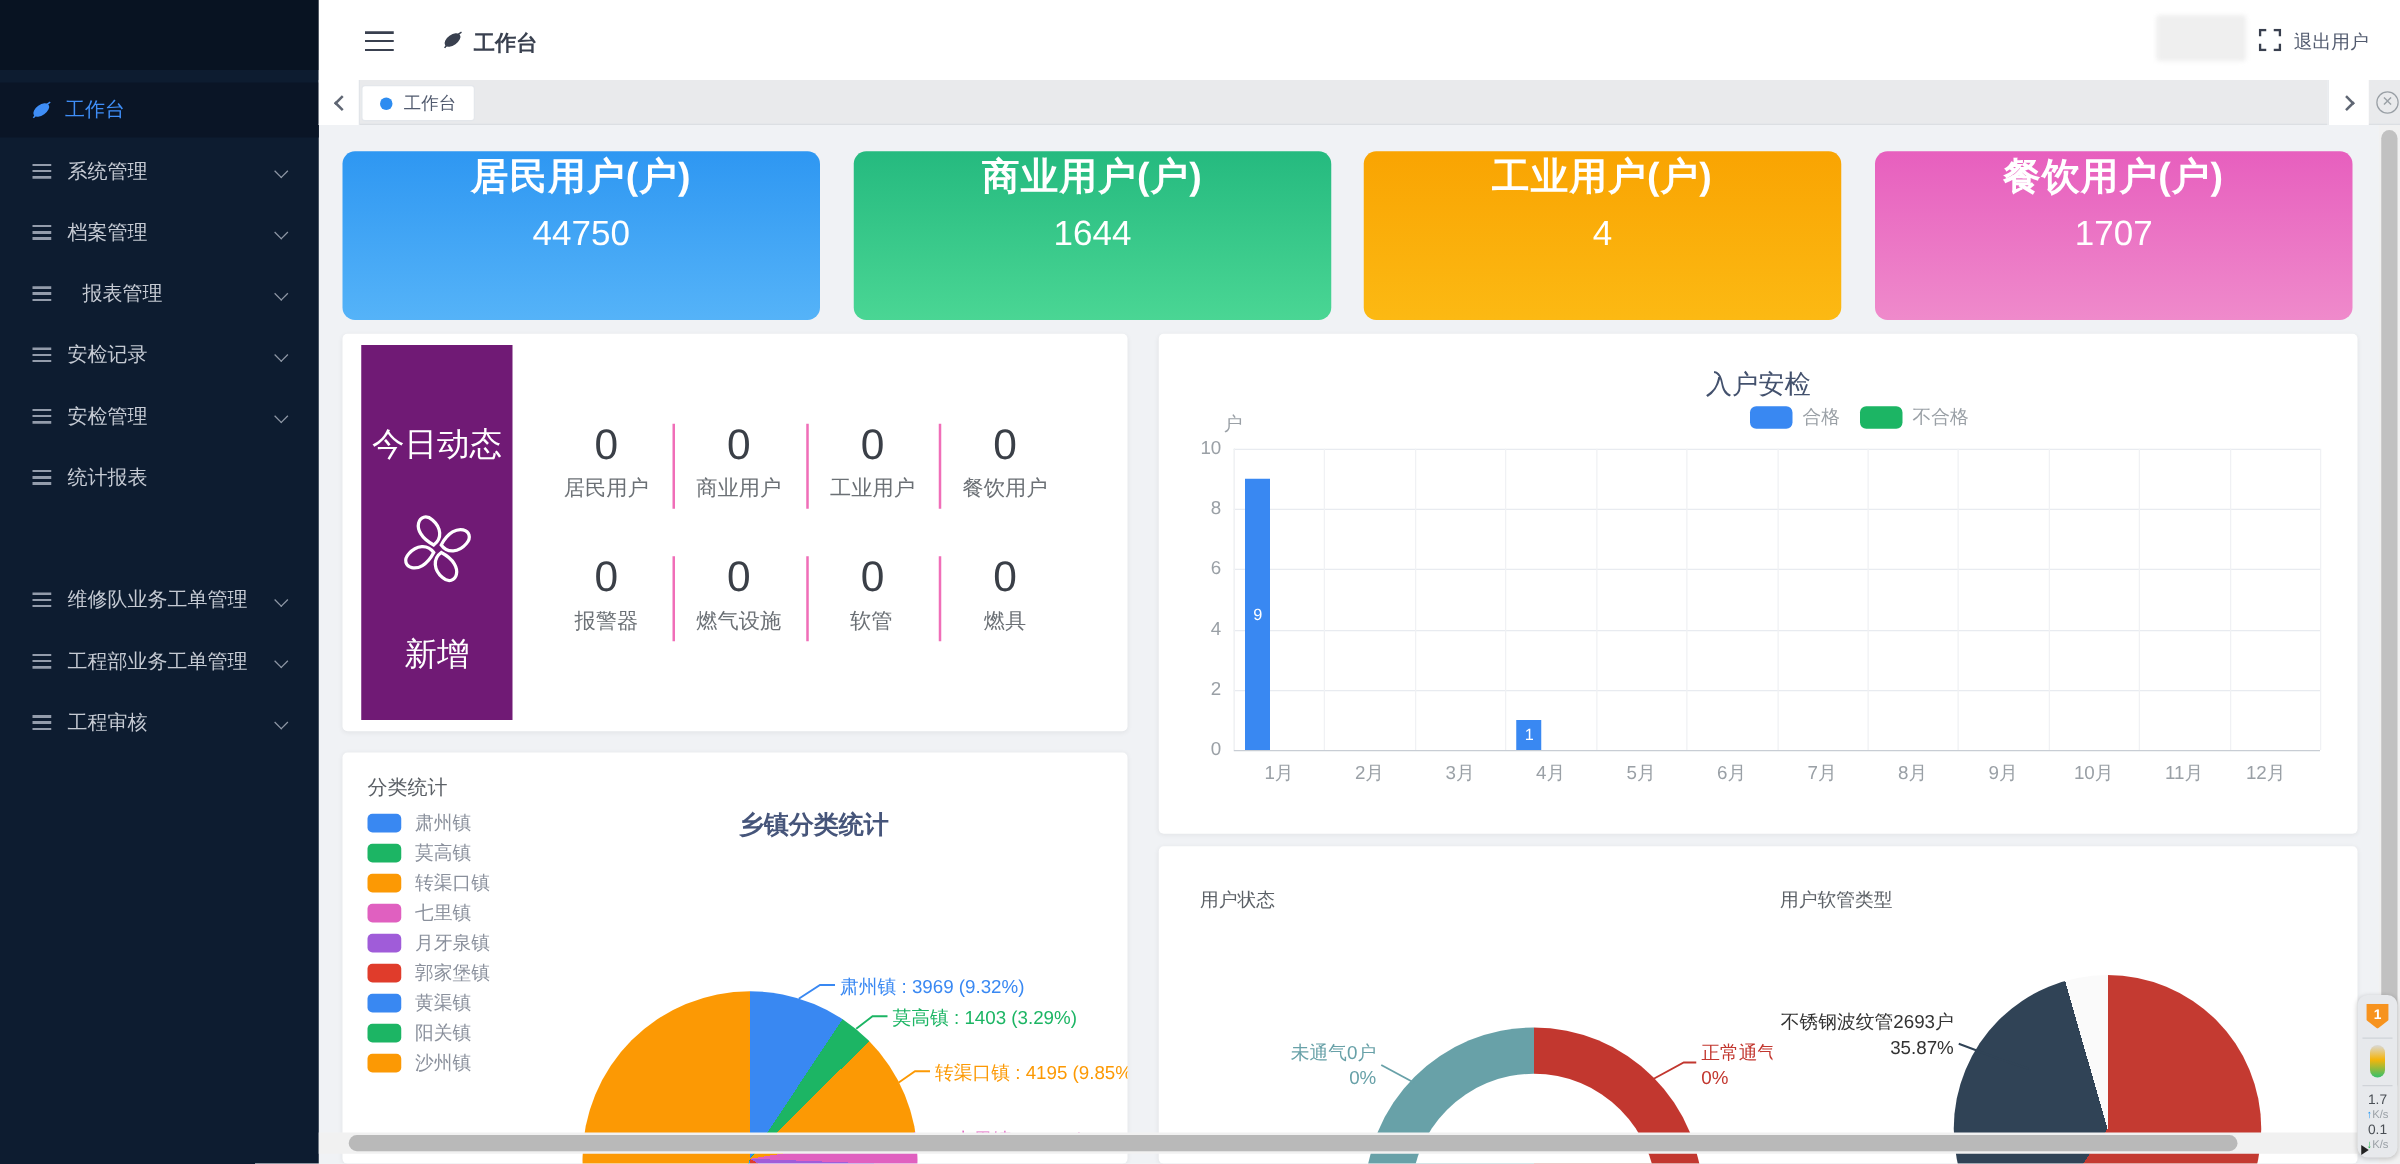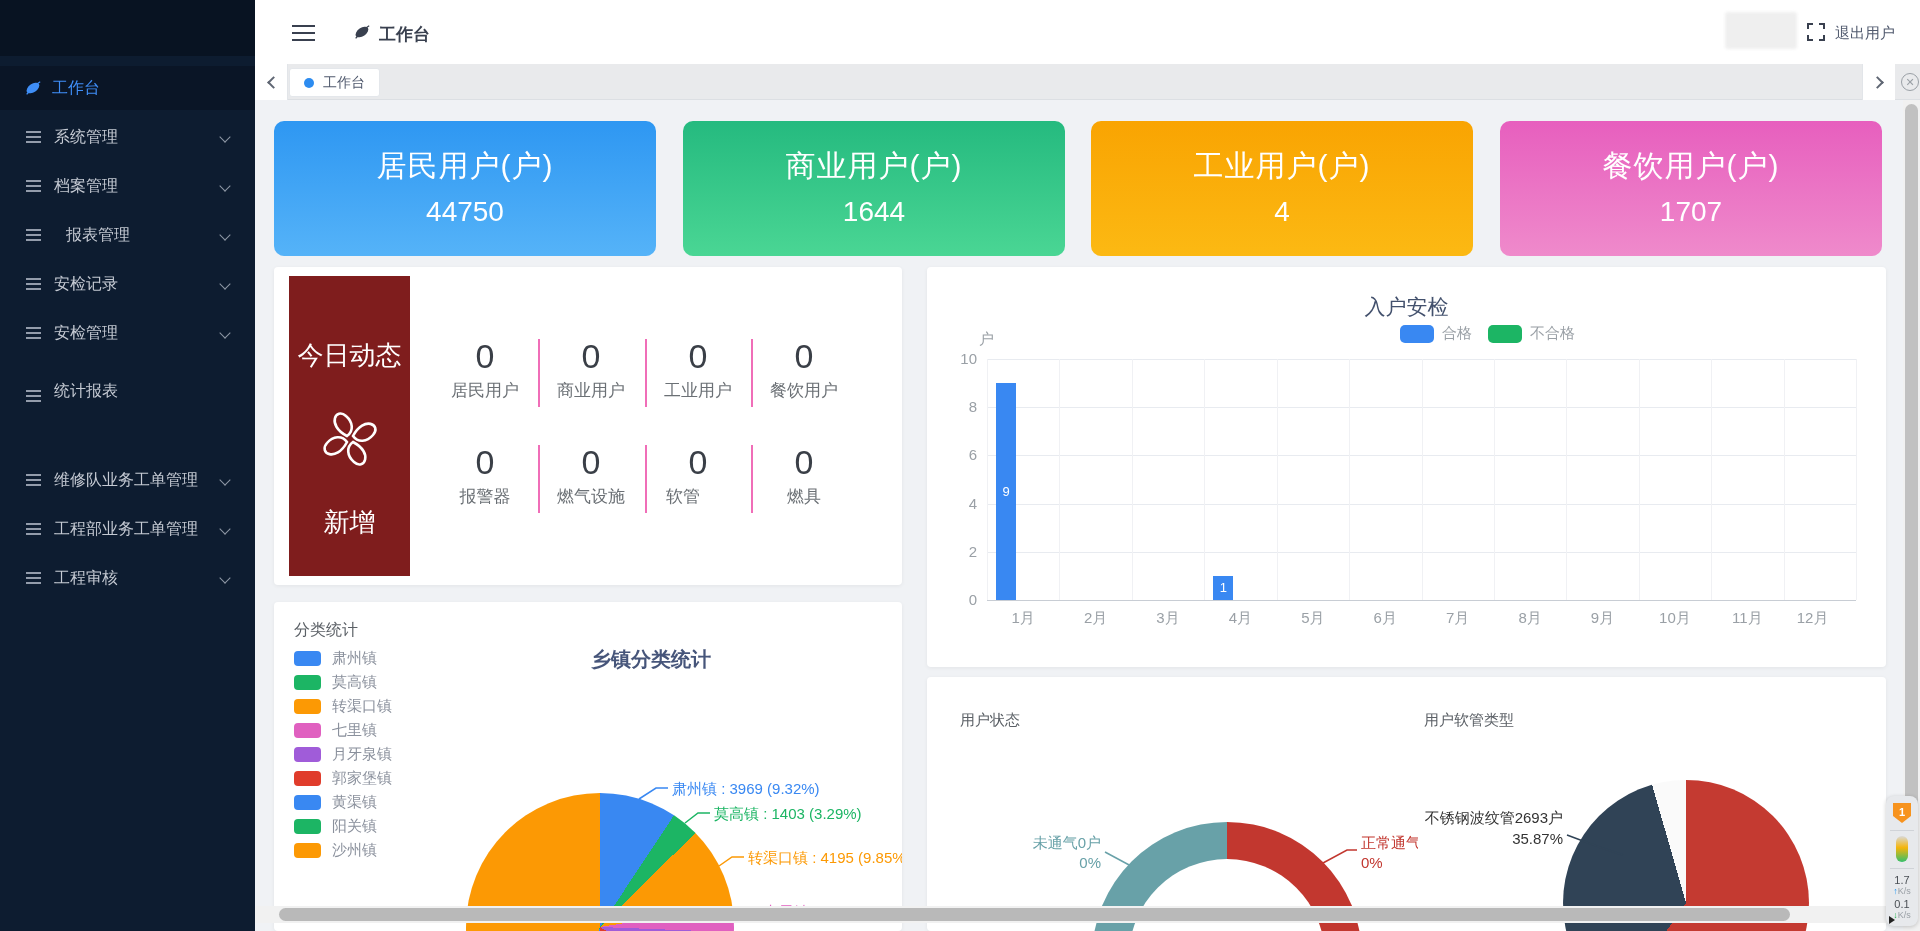--- a/index.html
+++ b/index.html
@@ -33,32 +33,32 @@
   #tab-right{left:1607px;border-left:1px solid #e2e5e9}
   .chev-l{width:9px;height:9px;border-left:2px solid #5f6673;border-bottom:2px solid #5f6673;transform:rotate(45deg);margin-left:4px}
   .chev-r{width:9px;height:9px;border-right:2px solid #5f6673;border-bottom:2px solid #5f6673;transform:rotate(-45deg);margin-right:4px}
   #tab-active{position:absolute;left:34px;top:4px;height:29px;background:#fff;border:1px solid #e4e7eb;border-radius:3px;display:flex;align-items:center;gap:9px;padding:0 14px;cursor:pointer}
   #tab-dot{width:10px;height:10px;border-radius:50%;background:#2d8cf0}
   #tab-label{font-size:14px;color:#515a6e}
   #tab-close{position:absolute;left:1646px;top:9px;width:18px;height:18px;border:1px solid #9aa0a6;border-radius:50%;color:#9aa0a6;font-size:11px;line-height:16px;text-align:center;cursor:pointer}
 
   
   .stat-card{position:absolute;top:121px;width:382px;height:135px;border-radius:10px;color:#fff;text-align:center}
-  .card-title{font-size:30px;font-weight:400;margin-top:25px;letter-spacing:1px}
+  .card-title{font-size:30px;font-weight:700;letter-spacing:1px}
   .card-value{font-size:28px;margin-top:9px}
 
   
   .panel{position:absolute;background:#fff;border-radius:4px;box-shadow:0 1px 4px rgba(0,0,0,.06)}
   #today-panel{left:274px;top:267px;width:628px;height:318px}
   #bar-panel{left:927px;top:267px;width:959px;height:400px}
   #cat-panel{left:274px;top:602px;width:628px;height:329px;overflow:hidden}
   #status-panel{left:927px;top:677px;width:959px;height:254px;overflow:hidden}
 
   
-  #orange-box{position:absolute;left:15px;top:9px;width:121px;height:300px;background:#7f1d1d;color:#fff;text-align:center}
+  #orange-box{position:absolute;left:15px;top:9px;width:121px;height:300px;background:#701a75;color:#fff;text-align:center}
   .ob-title{font-size:26px;margin-top:62px}
   .ob-pin{margin-top:34px}
   .ob-sub{font-size:26px;margin-top:30px}
   .tg-value{position:absolute;width:106px;text-align:center;font-size:34px;color:#3a3f47}
   .tg-label{position:absolute;width:106px;text-align:center;font-size:17px;color:#6b7075}
   .pink-div{position:absolute;width:2px;height:68px}
 
   
   #bar-title{position:absolute;left:0;top:26px;width:959px;text-align:center;font-size:21px;font-weight:400;color:#43516d}
   #bar-legend{position:absolute;left:473px;top:57px;display:flex;gap:16px;align-items:center}
@@ -150,21 +150,21 @@
         <div class="side-item" style="top: 264px;">
           <span class="bars-icon"></span>
           <span class="side-label">安检记录</span>
           <span class="chev"></span>
         </div>
         <div class="side-item" style="top: 313px;">
           <span class="bars-icon"></span>
           <span class="side-label">安检管理</span>
           <span class="chev"></span>
         </div>
-        <div class="side-item" style="top: 362px; align-items: flex-end;">
+        <div class="side-item" style="top: 362px;">
           <span class="bars-icon"></span>
           <span class="side-label">统计报表</span>
         </div>
         <div class="side-item" style="top: 460px;">
           <span class="bars-icon"></span>
           <span class="side-label">维修队业务工单管理</span>
           <span class="chev"></span>
         </div>
         <div class="side-item" style="top: 509px;">
           <span class="bars-icon"></span>
@@ -266,21 +266,21 @@
         <div class="pink-div" style="left: 477px; top: 72px; background: rgb(240, 110, 184);"></div>
         <div class="tg-value" style="left: 477px; top: 70px;">0</div>
         <div class="tg-label" style="left: 477px; top: 112px;">餐饮用户</div>
         <div class="tg-value" style="left: 158px; top: 176px;">0</div>
         <div class="tg-label" style="left: 158px; top: 218px;">报警器</div>
         <div class="pink-div" style="left: 264px; top: 178px; background: rgb(240, 110, 184);"></div>
         <div class="tg-value" style="left: 264px; top: 176px;">0</div>
         <div class="tg-label" style="left: 264px; top: 218px;">燃气设施</div>
         <div class="pink-div" style="left: 371px; top: 178px; background: rgb(240, 110, 184);"></div>
         <div class="tg-value" style="left: 371px; top: 176px;">0</div>
-        <div class="tg-label" style="left: 356px; top: 218px;">软管</div>
+        <div class="tg-label" style="left: 370px; top: 218px;">软管</div>
         <div class="pink-div" style="left: 477px; top: 178px; background: rgb(240, 110, 184);"></div>
         <div class="tg-value" style="left: 477px; top: 176px;">0</div>
         <div class="tg-label" style="left: 477px; top: 218px;">燃具</div>
       </div>
   </div>
 
   <div id="bar-panel" class="panel">
     <div id="bar-title">入户安检</div>
     <div id="bar-legend">
         <span class="lg-item">

